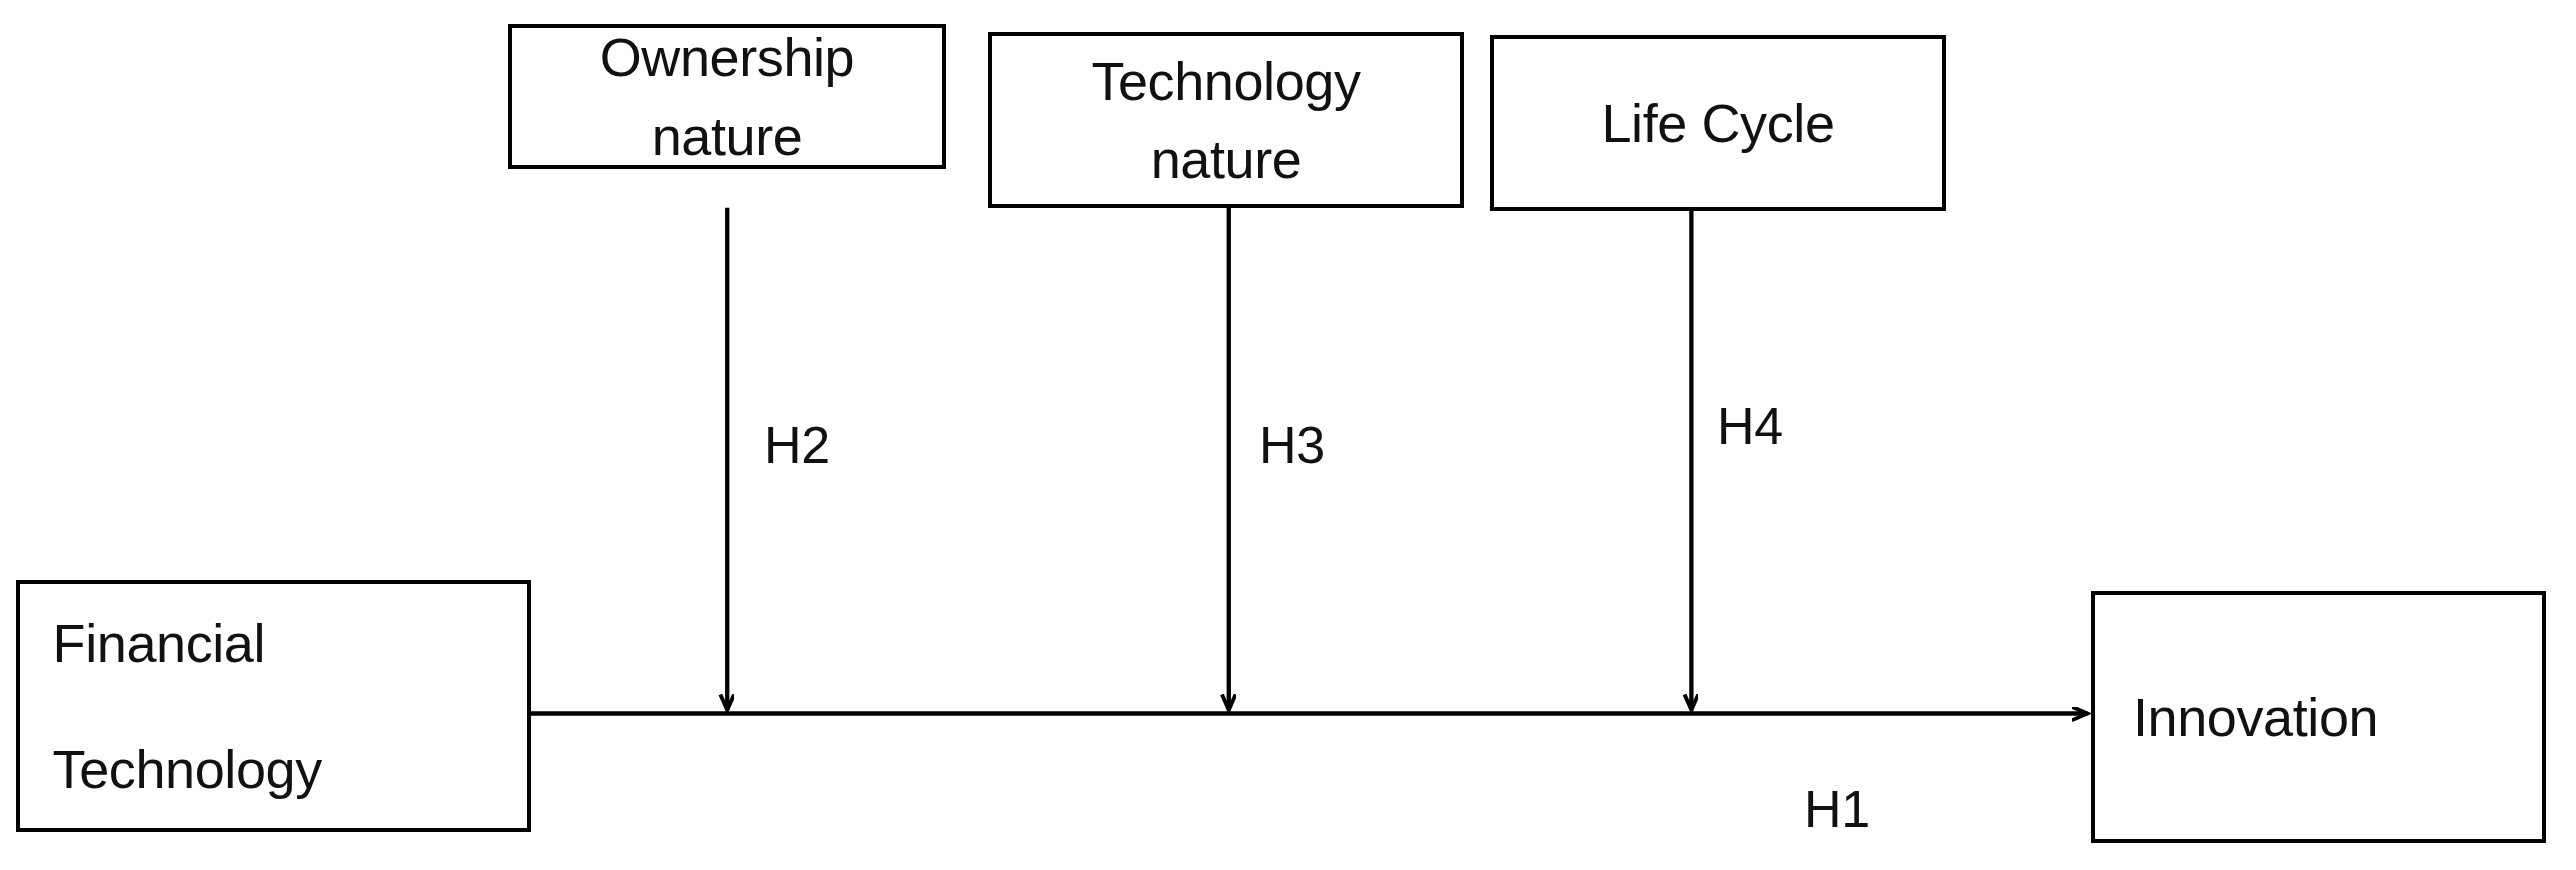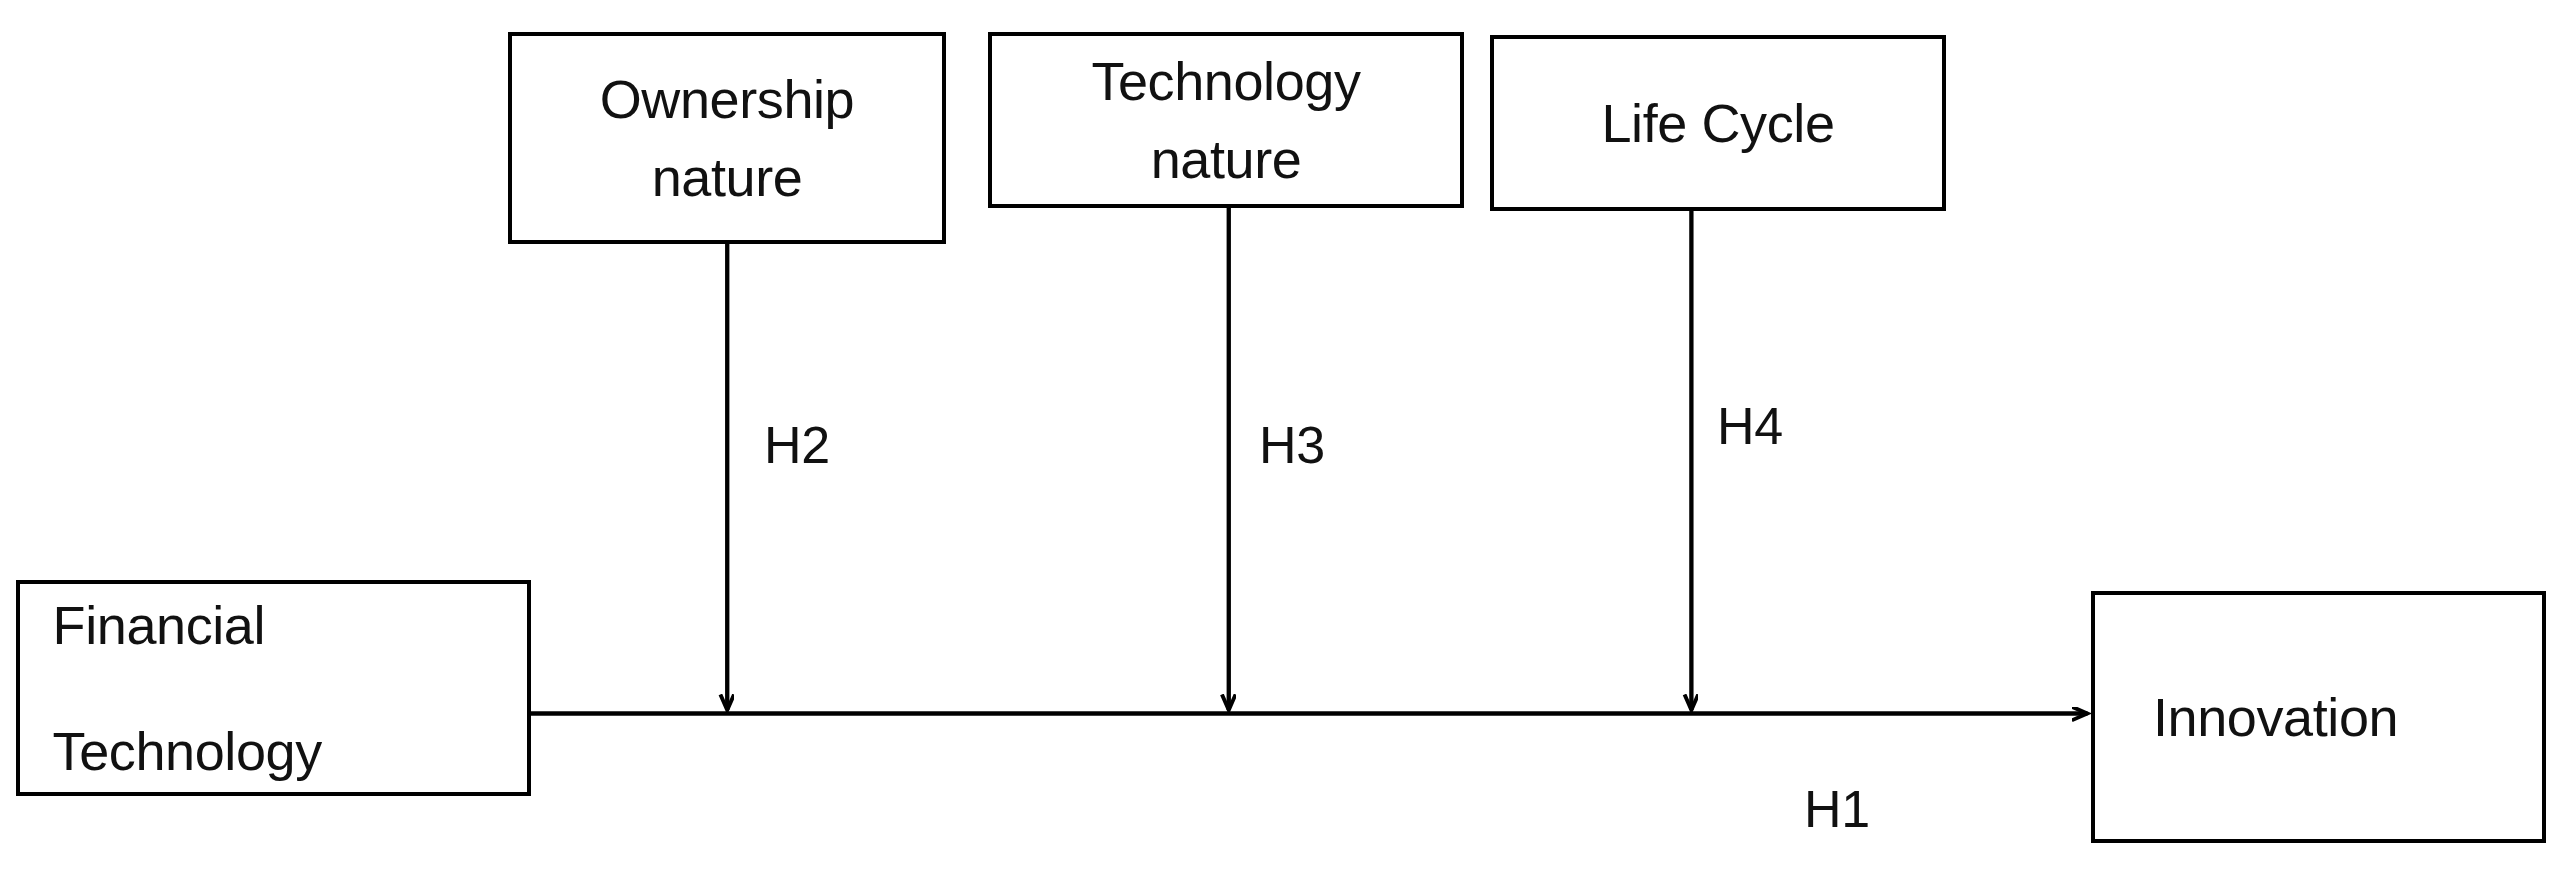--- a/index.html
+++ b/index.html
@@ -46,25 +46,25 @@
     text-align: left;
     padding-left: 33px;
   }
   .node-line {
     white-space: nowrap;
   }
   .node-box.left-align .node-line + .node-line {
     margin-top: 47px;
   }
   
-  #node-ownership-nature  { left: 508px;  top: 32px;  width: 438px; height: 212px; }
+  #node-ownership-nature  { left: 508px;  top: 24px;  width: 438px; height: 145px; }
   #node-technology-nature { left: 988px; top: 32px;  width: 476px; height: 176px; }
   #node-life-cycle        { left: 1490px; top: 35px;  width: 456px; height: 176px; }
-  #node-financial-technology { left: 15.6px;   top: 580px; width: 515px; height: 216px; }
-  #node-innovation        { left: 2091px; top: 591px; width: 455px; height: 252px; padding-left: 58px; }
+  #node-financial-technology { left: 15.6px;   top: 580px; width: 515px; height: 252px; }
+  #node-innovation        { left: 2091px; top: 591px; width: 455px; height: 252px; padding-left: 38px; }
 
   .edge-label {
     position: absolute;
     color: #111111;
     font-size: 52px;
     line-height: 1;
     white-space: nowrap;
     letter-spacing: -0.4px;
   }
   #label-h2 { left: 764px;  top: 419px; }

